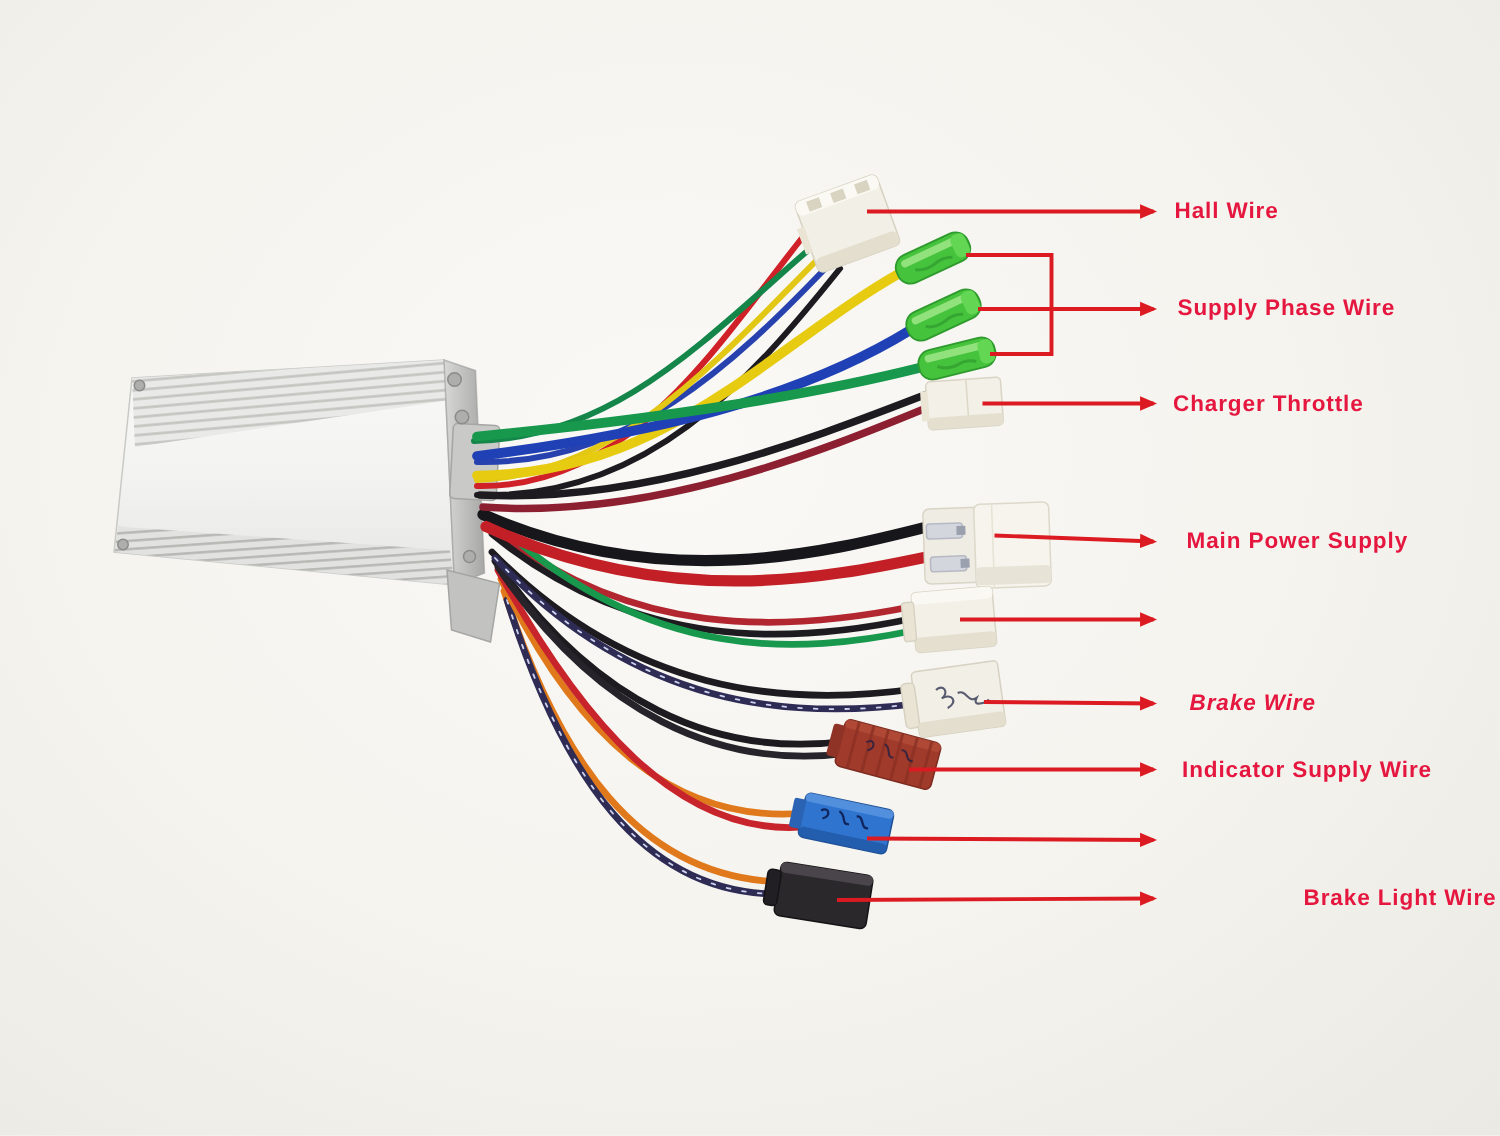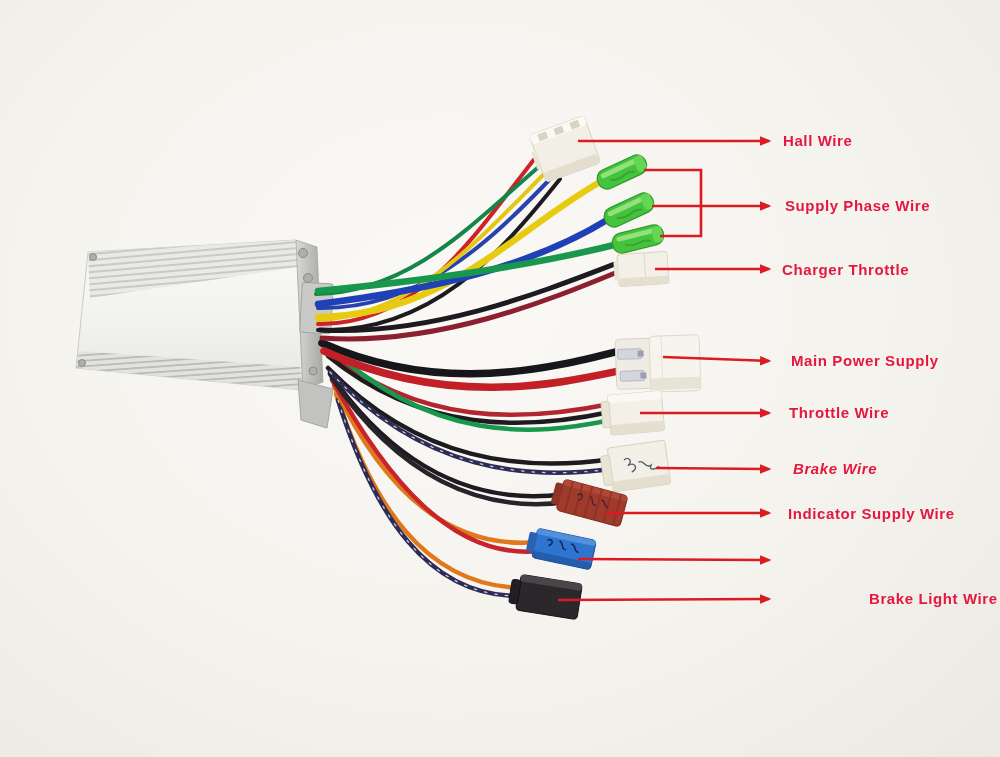--- a/index.html
+++ b/index.html
@@ -210,18 +210,17 @@
     <path d="M606,513 L769,513" marker-end="url(#ah)"></path>
     <path d="M578,559 L769,560" marker-end="url(#ah)"></path>
     <path d="M558,600 L769,599" marker-end="url(#ah)"></path>
   </g>
 </svg>
 
   <div class="label" style="left:783px; top:128px;">Hall Wire</div>
   <div class="label" style="left:785px; top:193px;">Supply Phase Wire</div>
   <div class="label" style="left:782px; top:257px;">Charger Throttle</div>
   <div class="label" style="left:759px; top:348px;margin-left:32px;">Main Power Supply</div>
-  <div class="label" style="left:789px; top:400px;">Throttle Wire</div>
   <div class="label" style="left:793px; top:456px;font-style:italic;">Brake Wire</div>
   <div class="label" style="left:788px; top:501px;">Indicator Supply Wire</div>
   <div class="label" style="left:825px; top:586px;margin-left:44px;">Brake Light Wire</div>
 
 </div>
 
 </body></html>

